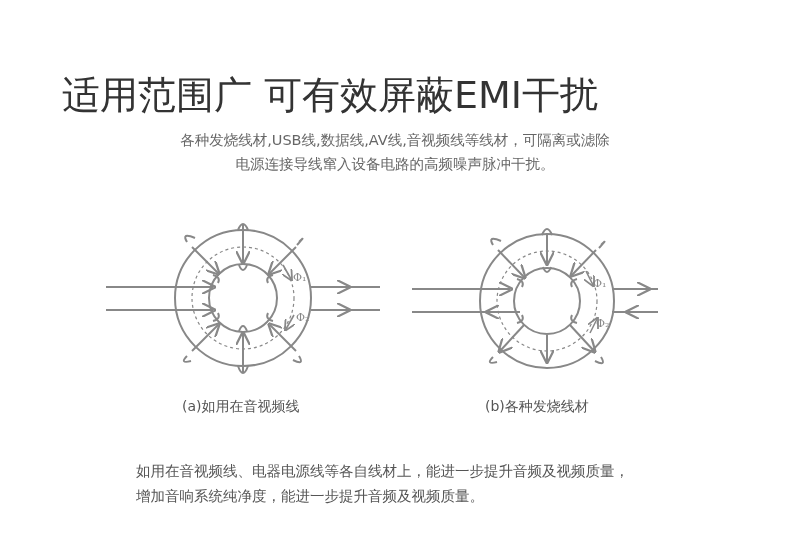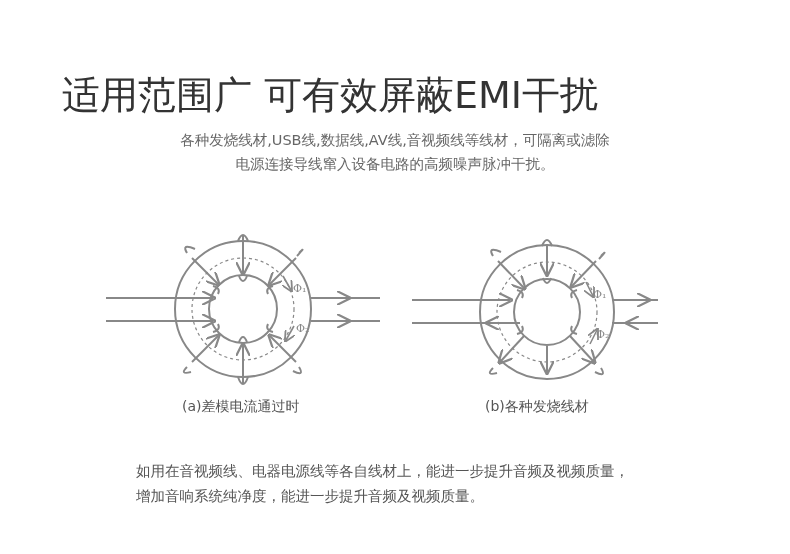--- a/index.html
+++ b/index.html
@@ -3,21 +3,21 @@
 <meta charset="utf-8">
 <style>
   html, body { margin: 0; padding: 0; background: #ffffff; }
   body { width: 790px; height: 554px; position: relative; overflow: hidden;
          font-family: "DejaVu Sans", "Liberation Sans", sans-serif; }
   .title { position: absolute; left: 0; top: 70px; width: 660px; text-align: center;
            font-size: 38px; color: #333333; letter-spacing: 0px; font-weight: normal; }
   .sub { position: absolute; left: 0; width: 790px; text-align: center; font-size: 14.5px; color: #666666; }
   .sub1 { top: 131px; }
   .sub2 { top: 155px; }
-  .diagram { position: absolute; top: 216px; text-decoration: underline; }
+  .diagram { position: absolute; top: 205px; text-decoration: underline; }
   .diag-a { left: 100px; }
   .diag-b { left: 400px; }
   .caption { position: absolute; top: 398px; font-size: 14px; color: #555555; }
   .cap-a { left: 182px; }
   .cap-b { left: 485px; }
   .bottom { position: absolute; left: 136px; font-size: 14.5px; color: #555555; }
   .b1 { top: 462px; text-align: center; }
   .b2 { top: 487px; }
   svg text { font-family: "DejaVu Serif", serif; }
 </style>
@@ -112,17 +112,17 @@
       <path d="M117,118 q8,-2 5,-8"></path>
       <path d="M177,118 q-8,-2 -5,-8"></path>
       <line x1="186" y1="66" x2="193" y2="80" marker-end="url(#arr2)" stroke-width="1.6"></line>
       <line x1="190" y1="128" x2="197" y2="114" marker-end="url(#arr2)" stroke-width="1.6"></line>
     </g>
     <text x="193" y="82" font-size="11" fill="#888">Φ₁</text>
     <text x="196" y="122" font-size="11" fill="#888">Φ₂</text>
   </svg>
 </div>
 
-<div class="caption cap-a">(a)差模电流通过时</div>
+<div class="caption cap-a">(a)如用在音视频线</div>
 <div class="caption cap-b">(b)各种发烧线材</div>
 
 <div class="bottom b1">如用在音视频线、电器电源线等各自线材上，能进一步提升音频及视频质量，</div>
 <div class="bottom b2">增加音响系统纯净度，能进一步提升音频及视频质量。</div>
 
 </body></html>

